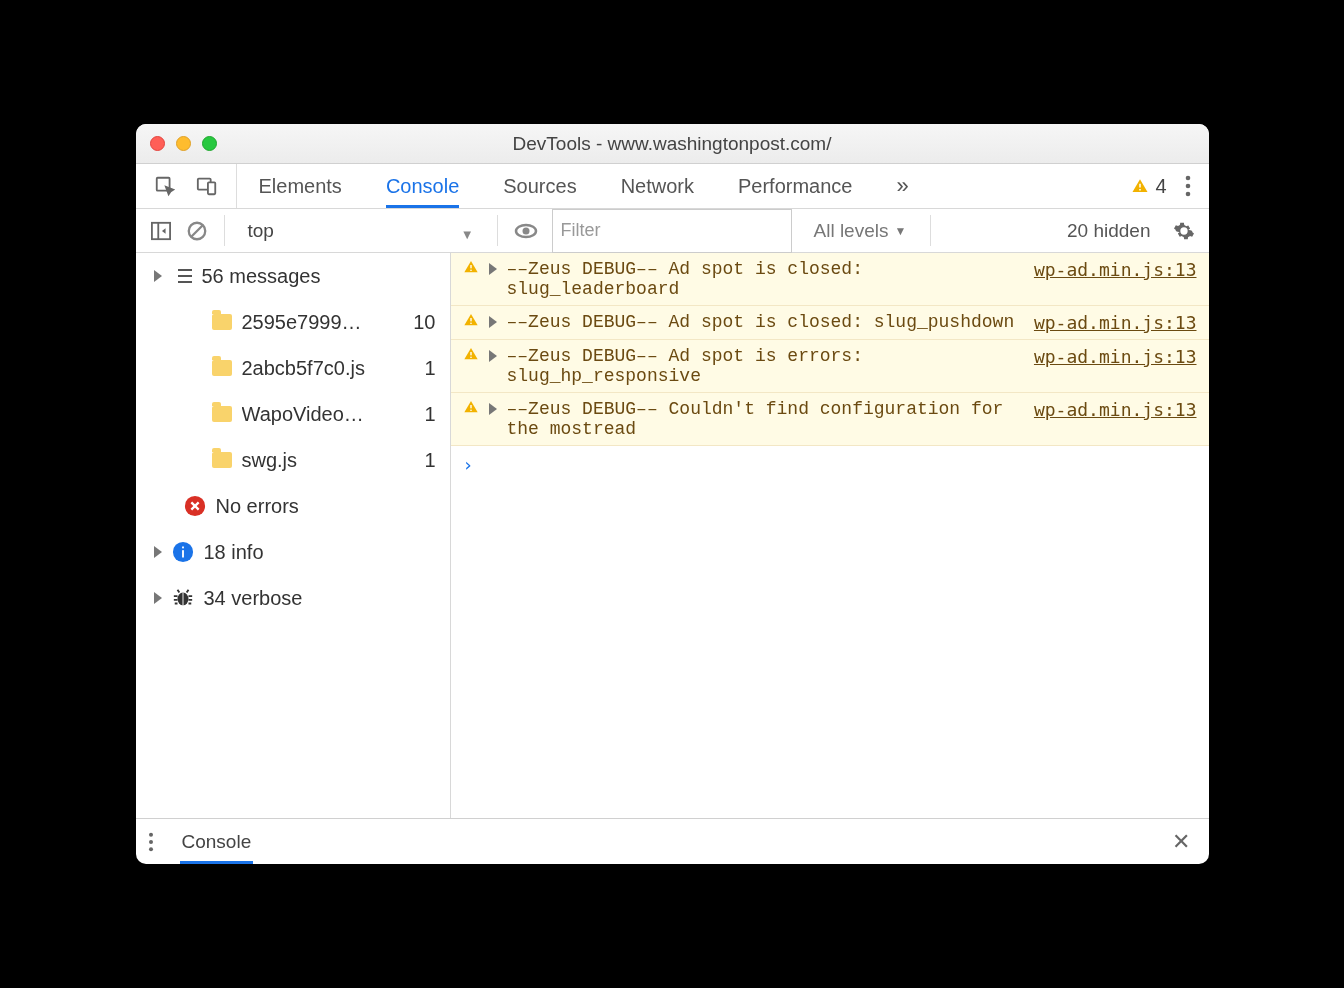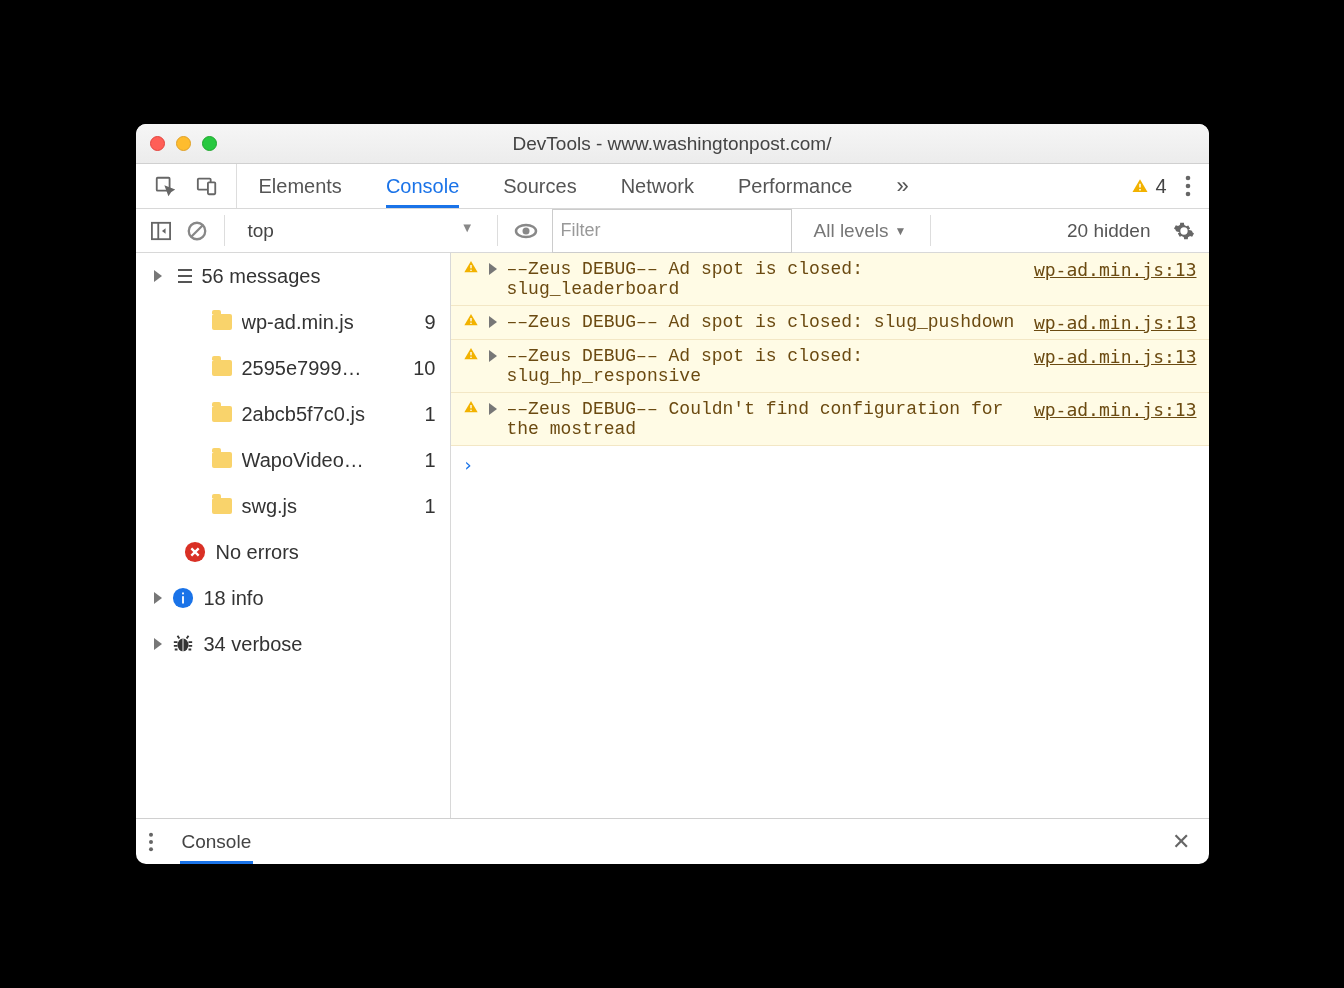--- a/index.html
+++ b/index.html
@@ -55,21 +55,21 @@
   .tabsflex { flex:1; }
   .tabsright { display:flex; align-items:center; gap:18px; padding:0 18px;}
   .warn-badge { display:flex; align-items:center; gap:6px; color:#444;}
   
   .filterbar {
     height: 44px;
     border-bottom: 1px solid #d8d8d8;
     display:flex; align-items:center; gap:14px; padding:0 14px;
     font-size:19px; color:#444;
   }
-  .context-select { display:flex; align-items:flex-start; gap:10px; border:1px solid transparent; padding:2px 6px; min-width:240px; justify-content:space-between;}
+  .context-select { display:flex; align-items:flex-end; gap:10px; border:1px solid transparent; padding:2px 6px; min-width:240px; justify-content:space-between;}
   .filter-input { height:44px; width:240px; border:1px solid #ccc; padding:13px 8px; font-size:18px; color:#444; background:#fff;}
   .filter-input::placeholder{color:#999;}
   .levels { display:flex; align-items:center; gap:6px; color:#777; padding:0 8px;}
   .hidden-count { margin-left:auto; color:#555; padding:0 8px;}
   
   .body { flex:1; display:flex; min-height:0;}
   .sidebar { width:315px; border-right:1px solid #d8d8d8; overflow:auto; font-size:20px; color:#333;padding-left:8px;}
   .tree-row { display:flex; align-items:center; height:46px; padding-left:10px; gap:10px;}
   .tree-row .count { margin-left:auto; padding-right:14px; color:#333;}
   .tree-row.selected { background:#1a73e8; color:#fff; }
@@ -221,25 +221,20 @@
               <line x1="2" y1="14" x2="2" y2="14"></line>
               <line x1="6" y1="14" x2="20" y2="14"></line>
             </svg>
         </span>
         <span>56 messages</span>
       </div>
 
 
       <div class="tree-row indent-2">
         <span class="folder-icon"></span>
-        <span class="filename">wp-ad.min.js</span>
-        <span class="count">9</span>
-      </div>
-      <div class="tree-row indent-2">
-        <span class="folder-icon"></span>
         <span class="filename">2595e7999…</span>
         <span class="count">10</span>
       </div>
       <div class="tree-row indent-2">
         <span class="folder-icon"></span>
         <span class="filename">2abcb5f7c0.js</span>
         <span class="count">1</span>
       </div>
       <div class="tree-row indent-2">
         <span class="folder-icon"></span>
@@ -315,21 +310,21 @@
       </div>
       <div class="msg-row">
         <span class="icon">
             <svg width="16" height="16" viewBox="0 0 24 24">
               <path d="M12 3 L22 20 H2 Z" fill="#f2b200"></path>
               <rect x="11" y="9" width="2" height="5" fill="#fff"></rect>
               <rect x="11" y="16" width="2" height="2" fill="#fff"></rect>
             </svg>
           </span>
         <span class="disclosure caret"></span>
-        <span class="text">––Zeus DEBUG–– Ad spot is closed: slug_hp_responsive</span>
+        <span class="text">––Zeus DEBUG–– Ad spot is errors: slug_hp_responsive</span>
         <a class="src">wp-ad.min.js:13</a>
       </div>
       <div class="msg-row">
         <span class="icon">
             <svg width="16" height="16" viewBox="0 0 24 24">
               <path d="M12 3 L22 20 H2 Z" fill="#f2b200"></path>
               <rect x="11" y="9" width="2" height="5" fill="#fff"></rect>
               <rect x="11" y="16" width="2" height="2" fill="#fff"></rect>
             </svg>
           </span>

